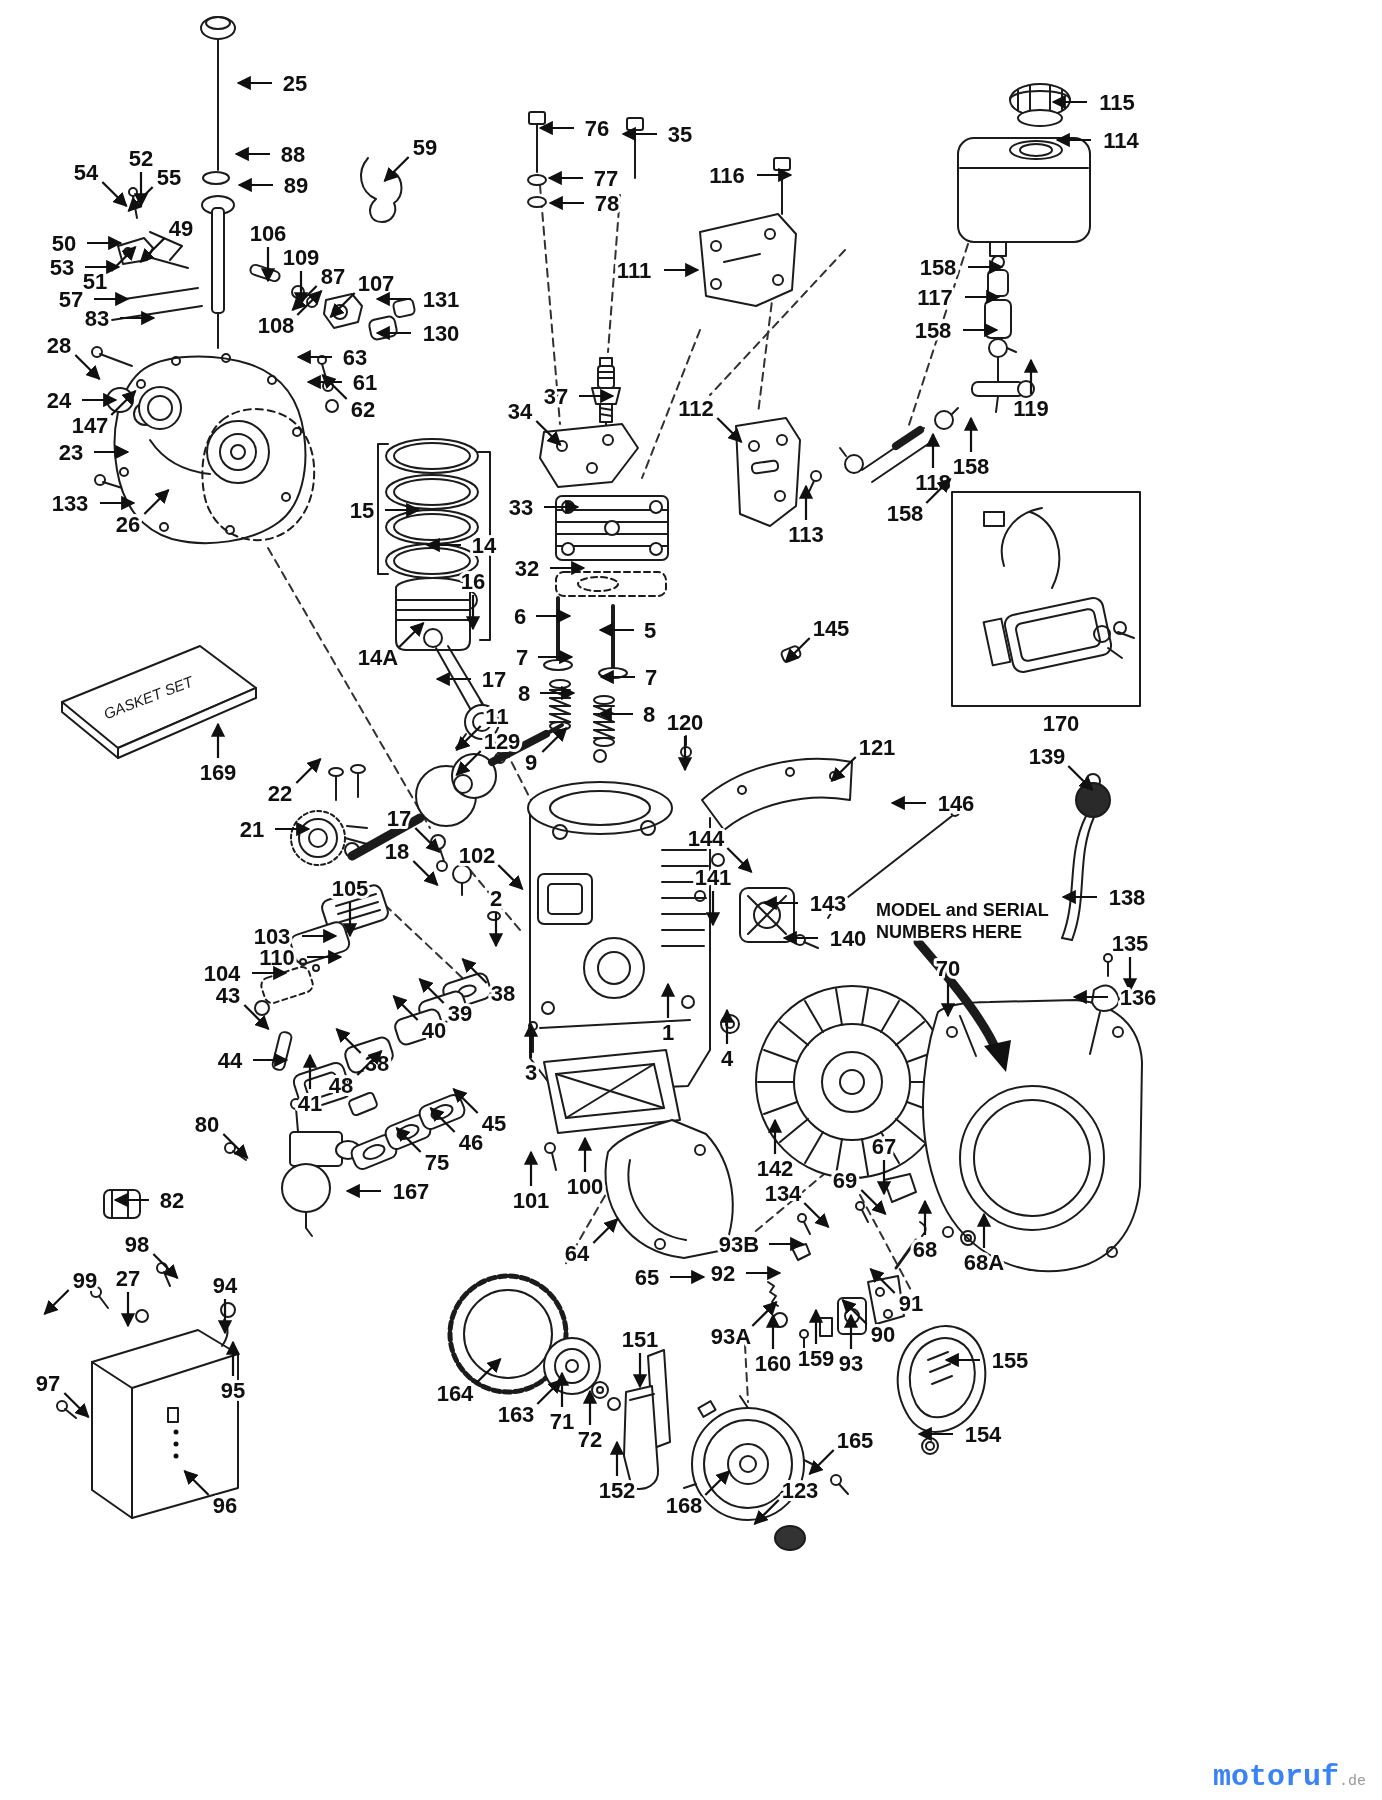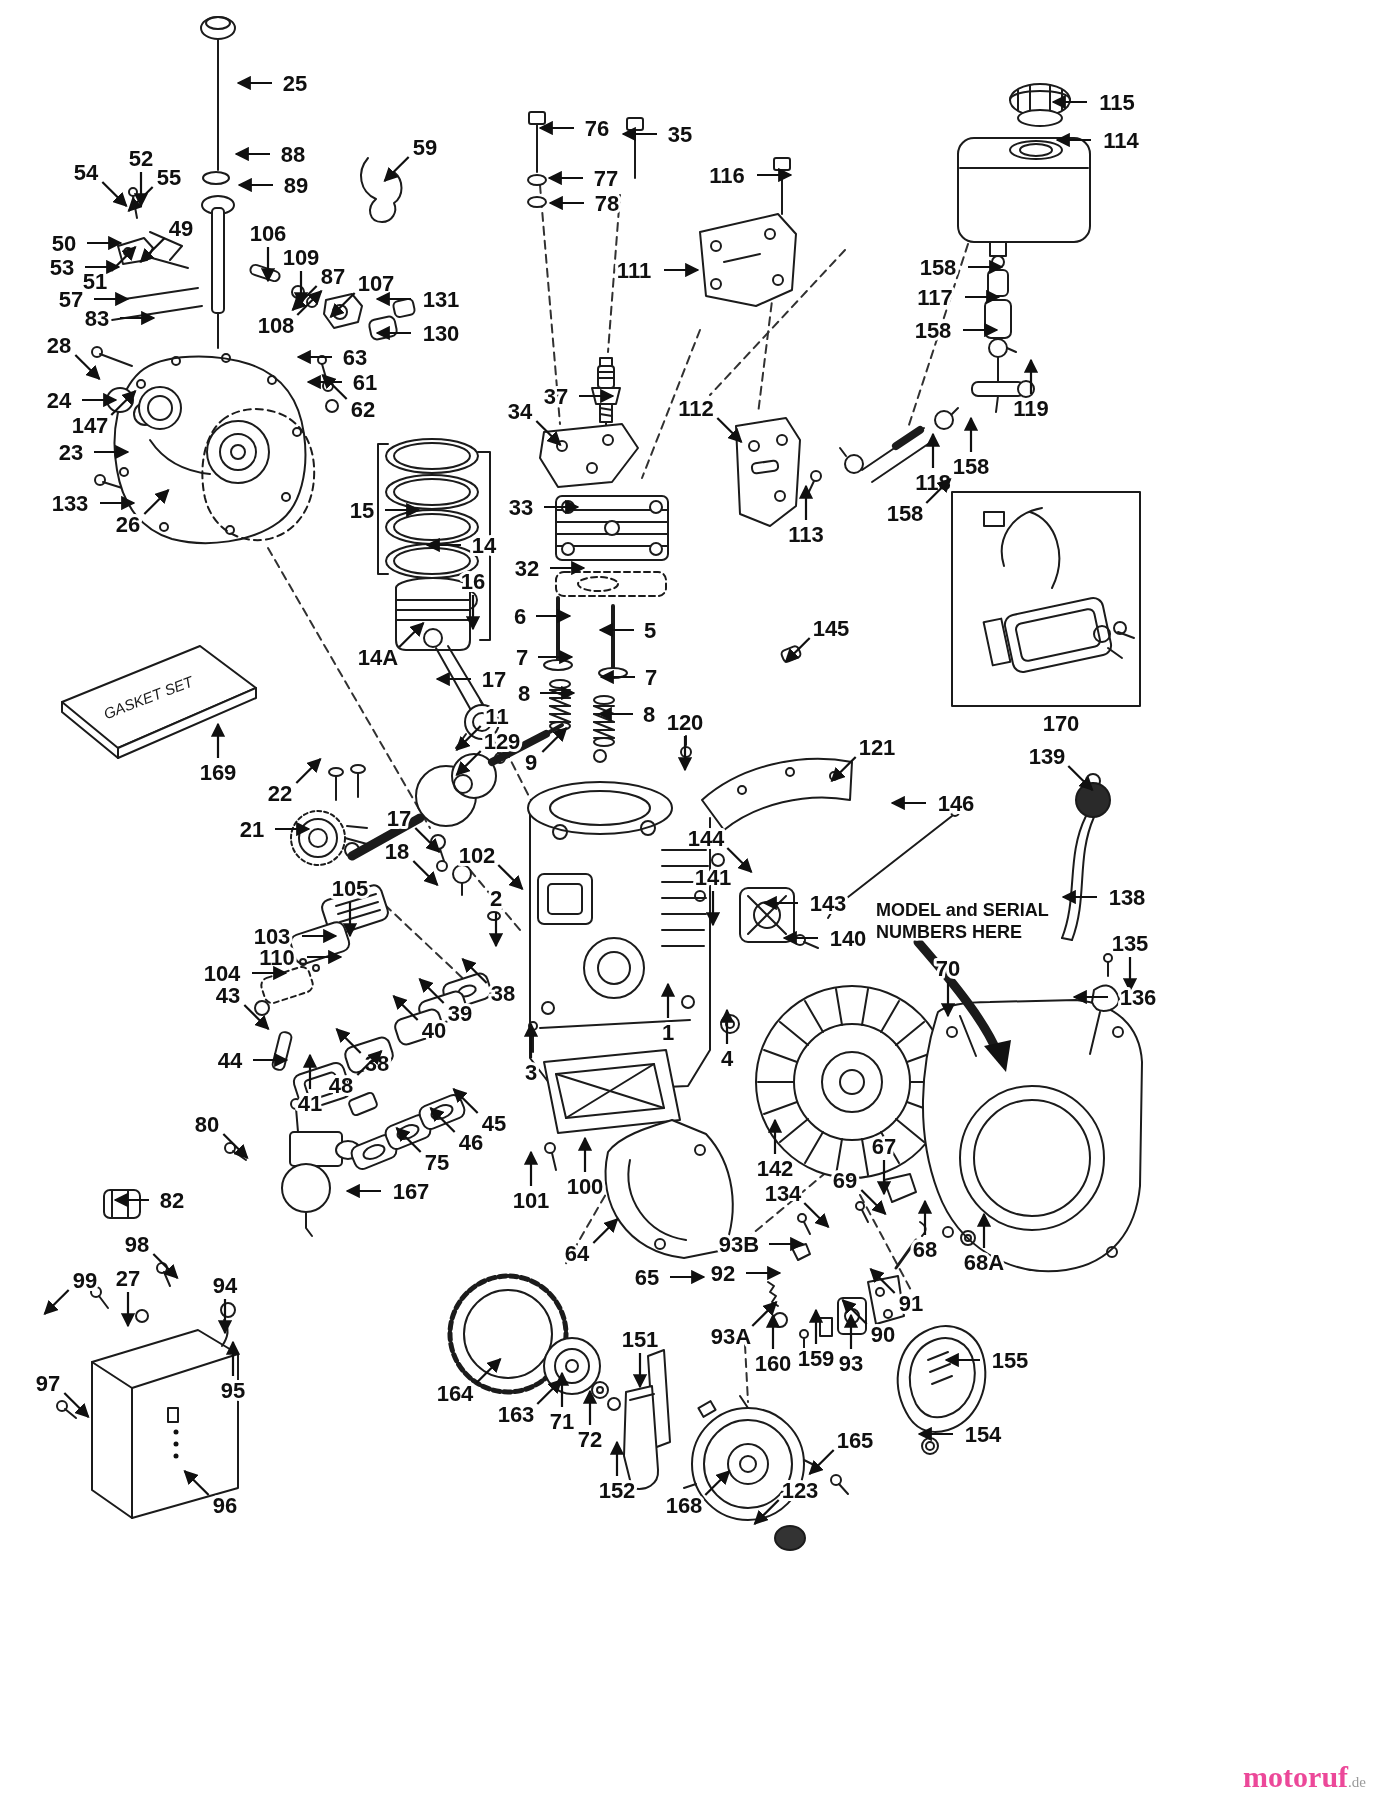--- a/index.html
+++ b/index.html
@@ -14,22 +14,22 @@
   }
   svg line.leader{stroke:#101010;stroke-width:2.2;}
   svg text.note-text{
     font-family:"Liberation Sans",sans-serif;font-weight:bold;font-size:18px;fill:#101010;
     paint-order:stroke;stroke:#ffffff;stroke-width:5px;
   }
   svg text.book-text{
     font-family:"Liberation Sans",sans-serif;font-style:italic;font-size:15px;fill:#1b1b1b;
   }
   .watermark{position:absolute;right:16px;bottom:6px;white-space:nowrap;}
-  .watermark .brand{font-family:Liberation Serif, serif;font-weight:bold;font-size:30px;color:#ec4899;}
-  .watermark .tld{font-family:Liberation Serif, serif;font-size:15px;color:#9a9a9a;}
+  .watermark .brand{font-family:Liberation Mono, monospace;font-weight:bold;font-size:30px;color:#3b82f6;}
+  .watermark .tld{font-family:Liberation Mono, monospace;font-size:15px;color:#9a9a9a;}
 </style>
 </head>
 <body>
 
 <div class="stage">
   <svg class="diagram" width="1382" height="1800" viewBox="0 0 1382 1800">
     <defs>
       <marker id="arrowhead" viewBox="0 0 10 10" refX="9" refY="5" markerWidth="6.5" markerHeight="6.5" orient="auto-start-reverse">
         <path d="M0,0 L10,5 L0,10 z" fill="#101010"></path>
       </marker>

